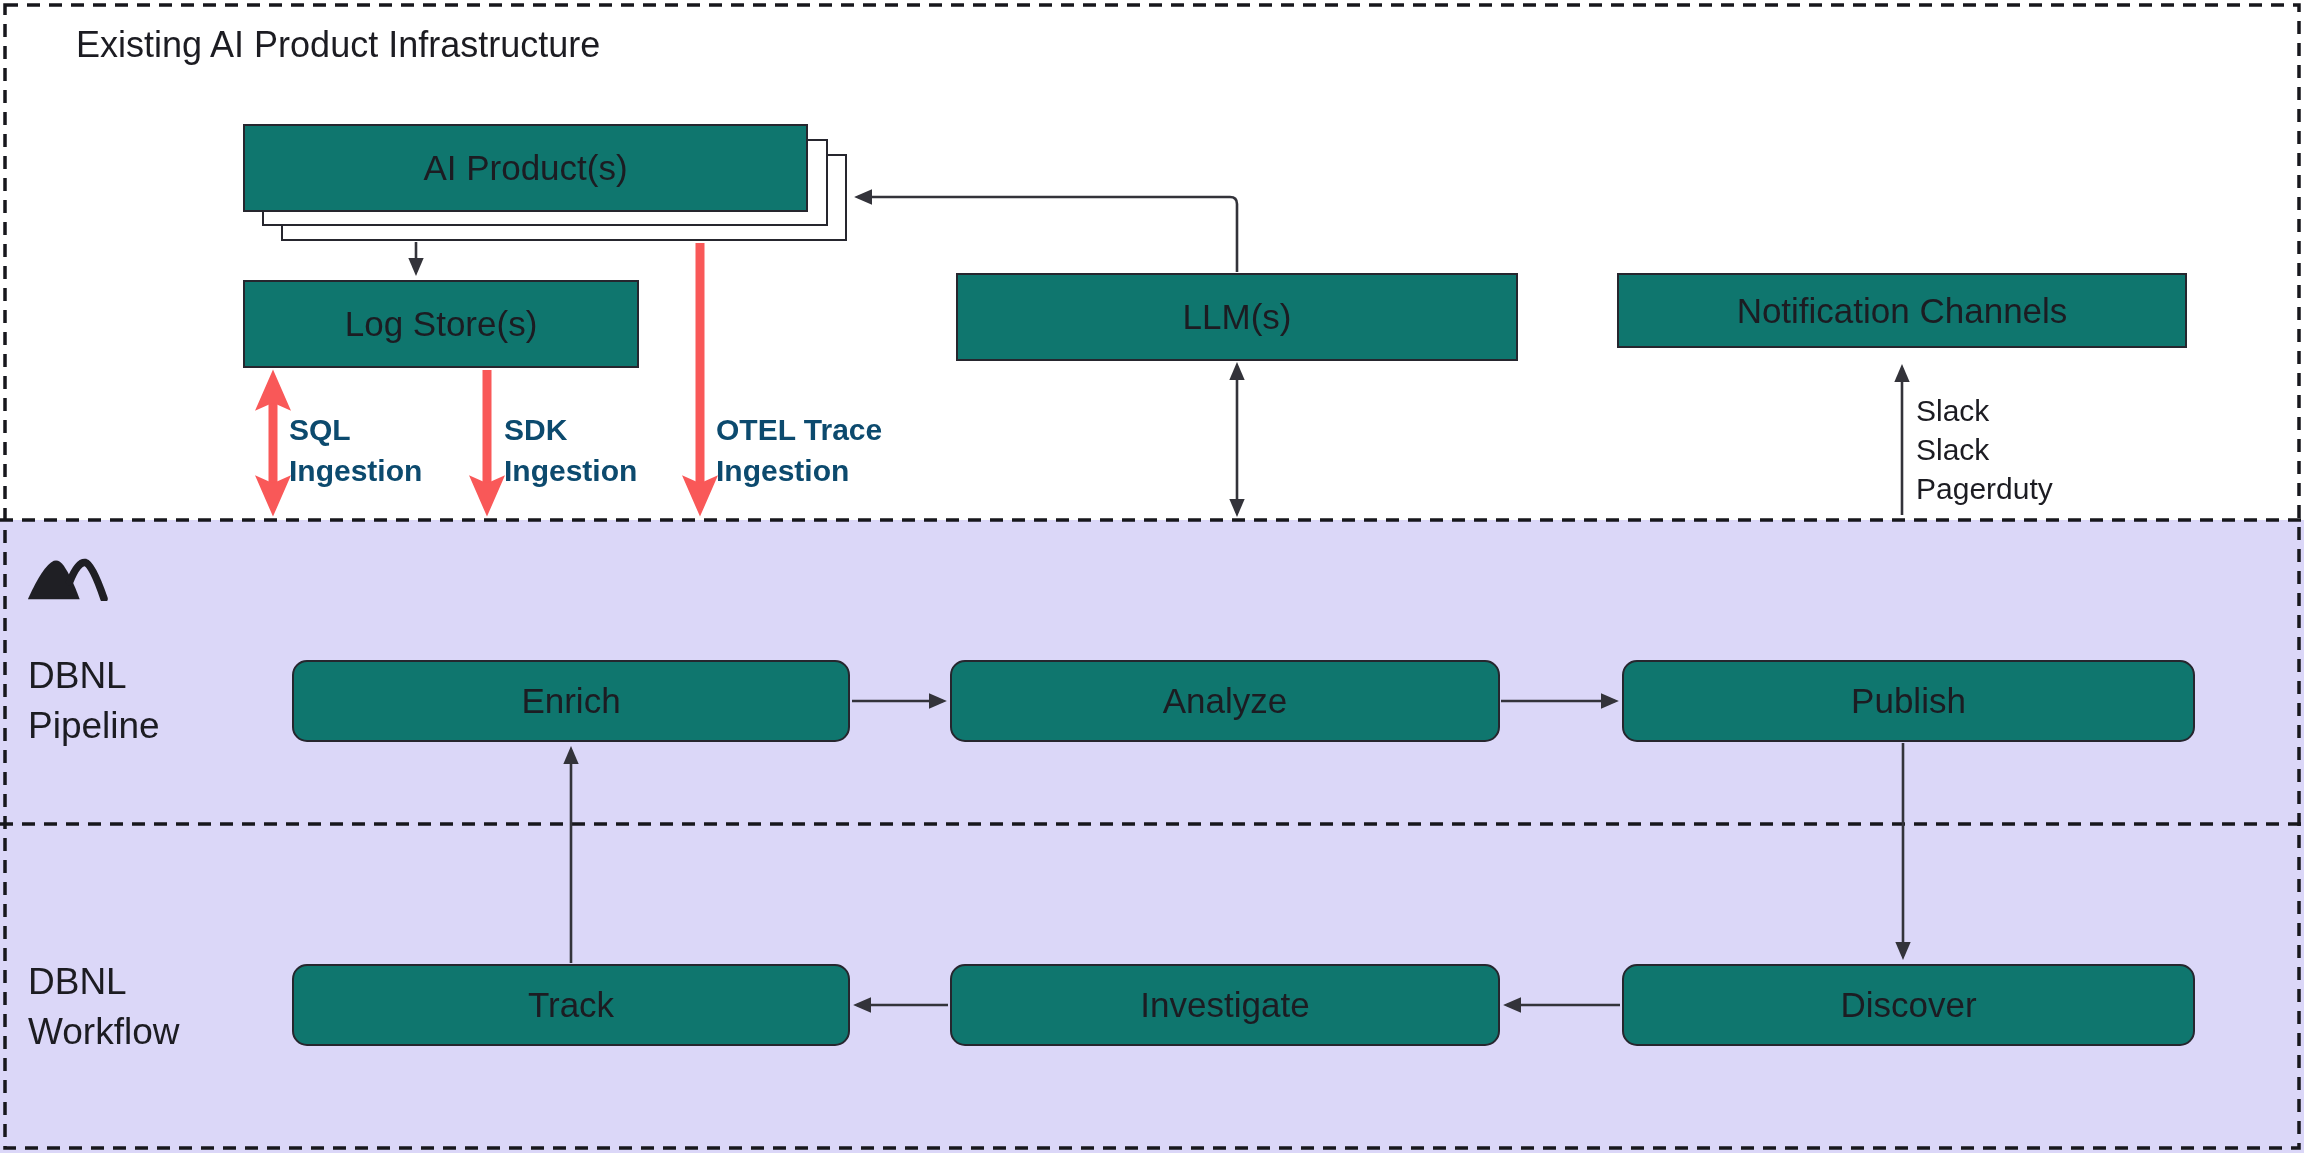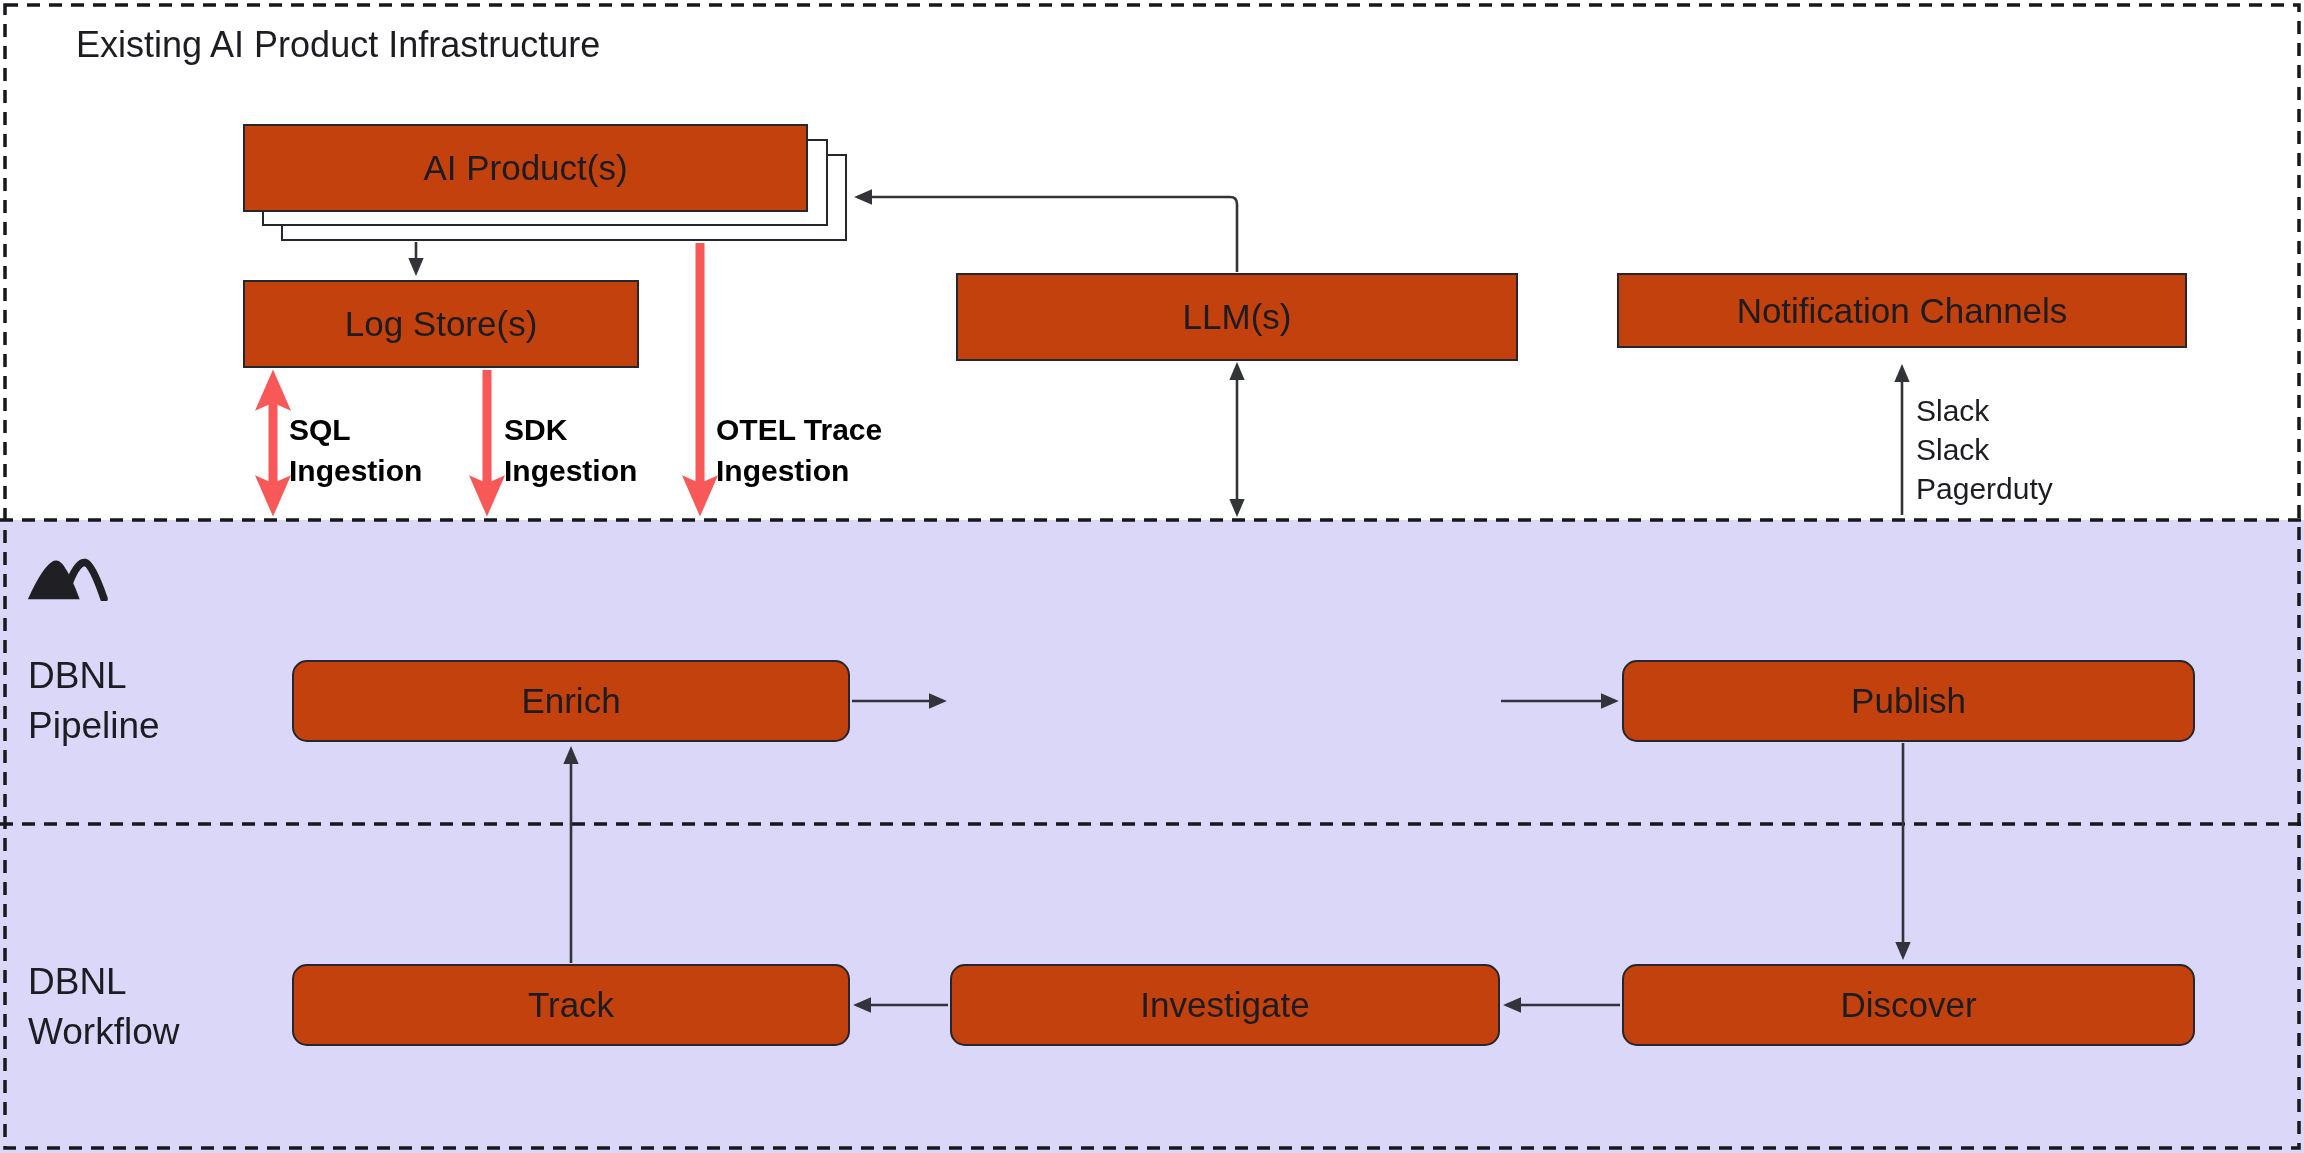--- a/index.html
+++ b/index.html
@@ -3,28 +3,28 @@
 <meta charset="utf-8">
 <style>
   html,body{margin:0;padding:0;background:#ffffff;}
   .canvas{
     position:relative;width:2304px;height:1153px;background:#ffffff;
     font-family:"Liberation Sans","DejaVu Sans",sans-serif;color:#1c1c22;
     overflow:hidden;
   }
   .band{position:absolute;left:0;top:520px;width:2304px;height:633px;background:#dbd7f8;}
   .node{
-    position:absolute;background:#c2410c;border:2.5px solid #26262e;
+    position:absolute;background:#0f766e;border:2.5px solid #26262e;
     display:flex;align-items:center;justify-content:center;
     font-size:35px;box-sizing:border-box;white-space:nowrap;
   }
   .rnode{border-radius:15px;}
   .echo{position:absolute;background:#ffffff;border:2.5px solid #26262e;box-sizing:border-box;}
   .title{position:absolute;left:28px;top:24px;font-size:36px;margin-left:48px;}
-  .ing-label{position:absolute;font-weight:bold;font-size:30px;line-height:41px;color:#000000;}
+  .ing-label{position:absolute;font-weight:bold;font-size:30px;line-height:41px;color:#0c4a6e;}
   .ing-label div{white-space:nowrap;}
   .list-label{position:absolute;left:1916px;top:391px;font-size:30px;line-height:39px;}
   .section-label{position:absolute;left:28px;font-size:37px;line-height:50px;}
   .overlay{position:absolute;left:0;top:0;width:2304px;height:1153px;pointer-events:none;}
   .logo{position:absolute;left:26px;top:555px;}
 </style>
 </head>
 <body>
 
 <div class="canvas">
@@ -80,20 +80,23 @@
     <div>Pipeline</div>
   </div>
   <div class="section-label" style="top:957px;">
     <div>DBNL</div>
     <div>Workflow</div>
   </div>
 
   <div class="node rnode" style="left:292px;top:660px;width:558px;height:82px;">
     <span>Enrich</span>
   </div>
+  <div class="node rnode" style="left:950px;top:660px;width:550px;height:82px;">
+    <span>Analyze</span>
+  </div>
   <div class="node rnode" style="left:1622px;top:660px;width:573px;height:82px;">
     <span>Publish</span>
   </div>
 
   <div class="node rnode" style="left:292px;top:964px;width:558px;height:82px;">
     <span>Track</span>
   </div>
   <div class="node rnode" style="left:950px;top:964px;width:550px;height:82px;">
     <span>Investigate</span>
   </div>

